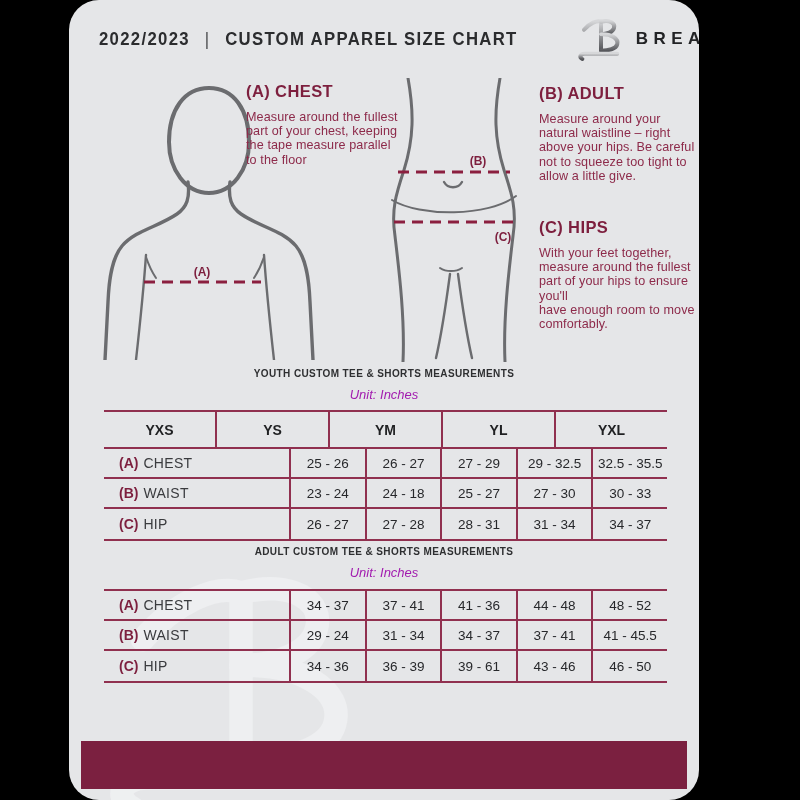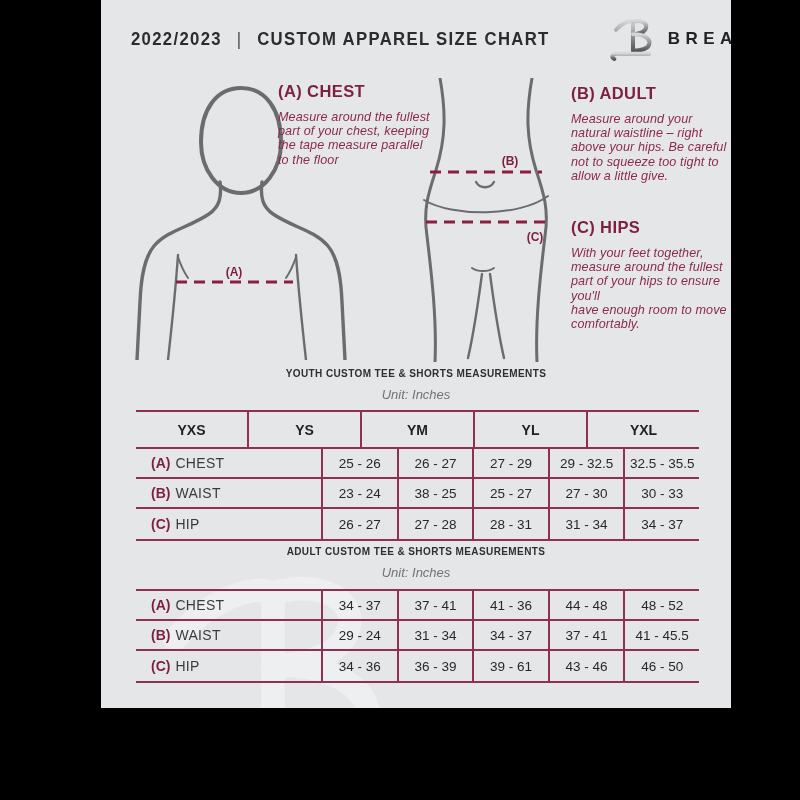--- a/index.html
+++ b/index.html
@@ -9,21 +9,21 @@
     --maroon-text:#8d2a4a;
     --tborder:#90304f;
     --figure:#6b6c6f;
     --ink:#2b2c2e;
     --table-ink:#27282b;
     --label-ink:#3a3b3e;
   }
   *{box-sizing:border-box;margin:0;padding:0;}
   html,body{width:800px;height:800px;overflow:hidden;}
   body{background:#000;font-family:"Liberation Sans",sans-serif;position:relative;}
-  .page{position:absolute;left:101px;top:0;width:630px;height:708px;background:var(--page-bg);overflow:hidden;}
+  .page{position:absolute;left:69px;top:0;width:630px;height:800px;background:var(--page-bg);overflow:hidden;border-radius:30px;}
 
   
   .header{position:absolute;left:0;top:0;width:100%;height:78px;display:flex;align-items:center;justify-content:space-between;padding:0 4px 0 30px;z-index:3;}
   .header-left{display:inline-block;transform:scaleX(0.88);transform-origin:left center;font-weight:700;font-size:19px;letter-spacing:1.5px;color:var(--ink);white-space:nowrap;}
   .header-left .pipe{font-weight:400;color:#4a4b4d;padding:0 10px;}
   .header-right{display:flex;align-items:center;gap:9px;}
   .brand{font-weight:700;font-size:17px;letter-spacing:5.5px;color:#222325;white-space:nowrap;}
 
   
   .fig{position:absolute;z-index:1;}
@@ -32,25 +32,25 @@
   .outline{fill:none;stroke:var(--figure);stroke-linecap:round;stroke-linejoin:round;}
   .w4{stroke-width:4;} .w35{stroke-width:3.4;} .w3{stroke-width:3;} .w25{stroke-width:2.4;} .w2{stroke-width:2;}
   .dash{fill:none;stroke:#8b1f3f;stroke-width:3;stroke-dasharray:11 7;}
   .marker{font-family:"Liberation Sans",sans-serif;font-size:12px;font-weight:700;fill:var(--maroon-head);text-anchor:middle;}
 
   .g-block{position:absolute;z-index:2;}
   .g-chest{left:177px;top:82px;width:152px;}
   .g-waist{left:470px;top:84px;width:156px;}
   .g-hips{left:470px;top:218px;width:158px;}
   .g-head{font-size:16.5px;font-weight:700;color:var(--maroon-head);letter-spacing:.4px;margin-bottom:9px;}
-  .g-body{font-size:12.6px;font-style:italic;line-height:1.13;color:var(--maroon-text);white-space:pre-line;letter-spacing:.1px;}
+  .g-body{font-size:12.6px;line-height:1.13;color:var(--maroon-text);white-space:pre-line;letter-spacing:.1px;}
 
   
   .sec-title{position:absolute;left:0;width:100%;text-align:center;font-size:10px;font-weight:700;color:#2e2f31;letter-spacing:.4px;z-index:2;}
-  .sec-unit{position:absolute;left:0;width:100%;text-align:center;font-size:13px;font-style:italic;color:#737373;z-index:2;}
+  .sec-unit{position:absolute;left:0;width:100%;text-align:center;font-size:13px;font-style:italic;color:#a21caf;z-index:2;}
   .y-title{top:368px;} .y-unit{top:387px;}
   .a-title{top:546px;} .a-unit{top:565px;}
 
   
   .size-table{position:absolute;left:35px;width:563px;border-top:2px solid var(--tborder);border-bottom:2px solid var(--tborder);z-index:2;}
   .y-table{top:410px;} .a-table{top:589px;}
   .t-row{display:flex;align-items:stretch;height:30px;border-bottom:2px solid var(--tborder);}
   .t-row:last-child{border-bottom:none;}
   .t-row.t-head{height:37px;}
   .t-cell{display:flex;align-items:center;justify-content:center;flex:1;font-size:13.5px;color:var(--table-ink);}
@@ -164,21 +164,21 @@
       <div class="t-cell">27 - 29</div>
       <div class="t-cell">29 - 32.5</div>
       <div class="t-cell">32.5 - 35.5</div>
     </div>
     <div class="t-row">
       <div class="t-cell t-label">
           <span class="pfx">(B)</span>
           <span class="row-label">WAIST</span>
         </div>
       <div class="t-cell">23 - 24</div>
-      <div class="t-cell">38 - 25</div>
+      <div class="t-cell">24 - 18</div>
       <div class="t-cell">25 - 27</div>
       <div class="t-cell">27 - 30</div>
       <div class="t-cell">30 - 33</div>
     </div>
     <div class="t-row">
       <div class="t-cell t-label">
           <span class="pfx">(C)</span>
           <span class="row-label">HIP</span>
         </div>
       <div class="t-cell">26 - 27</div>

